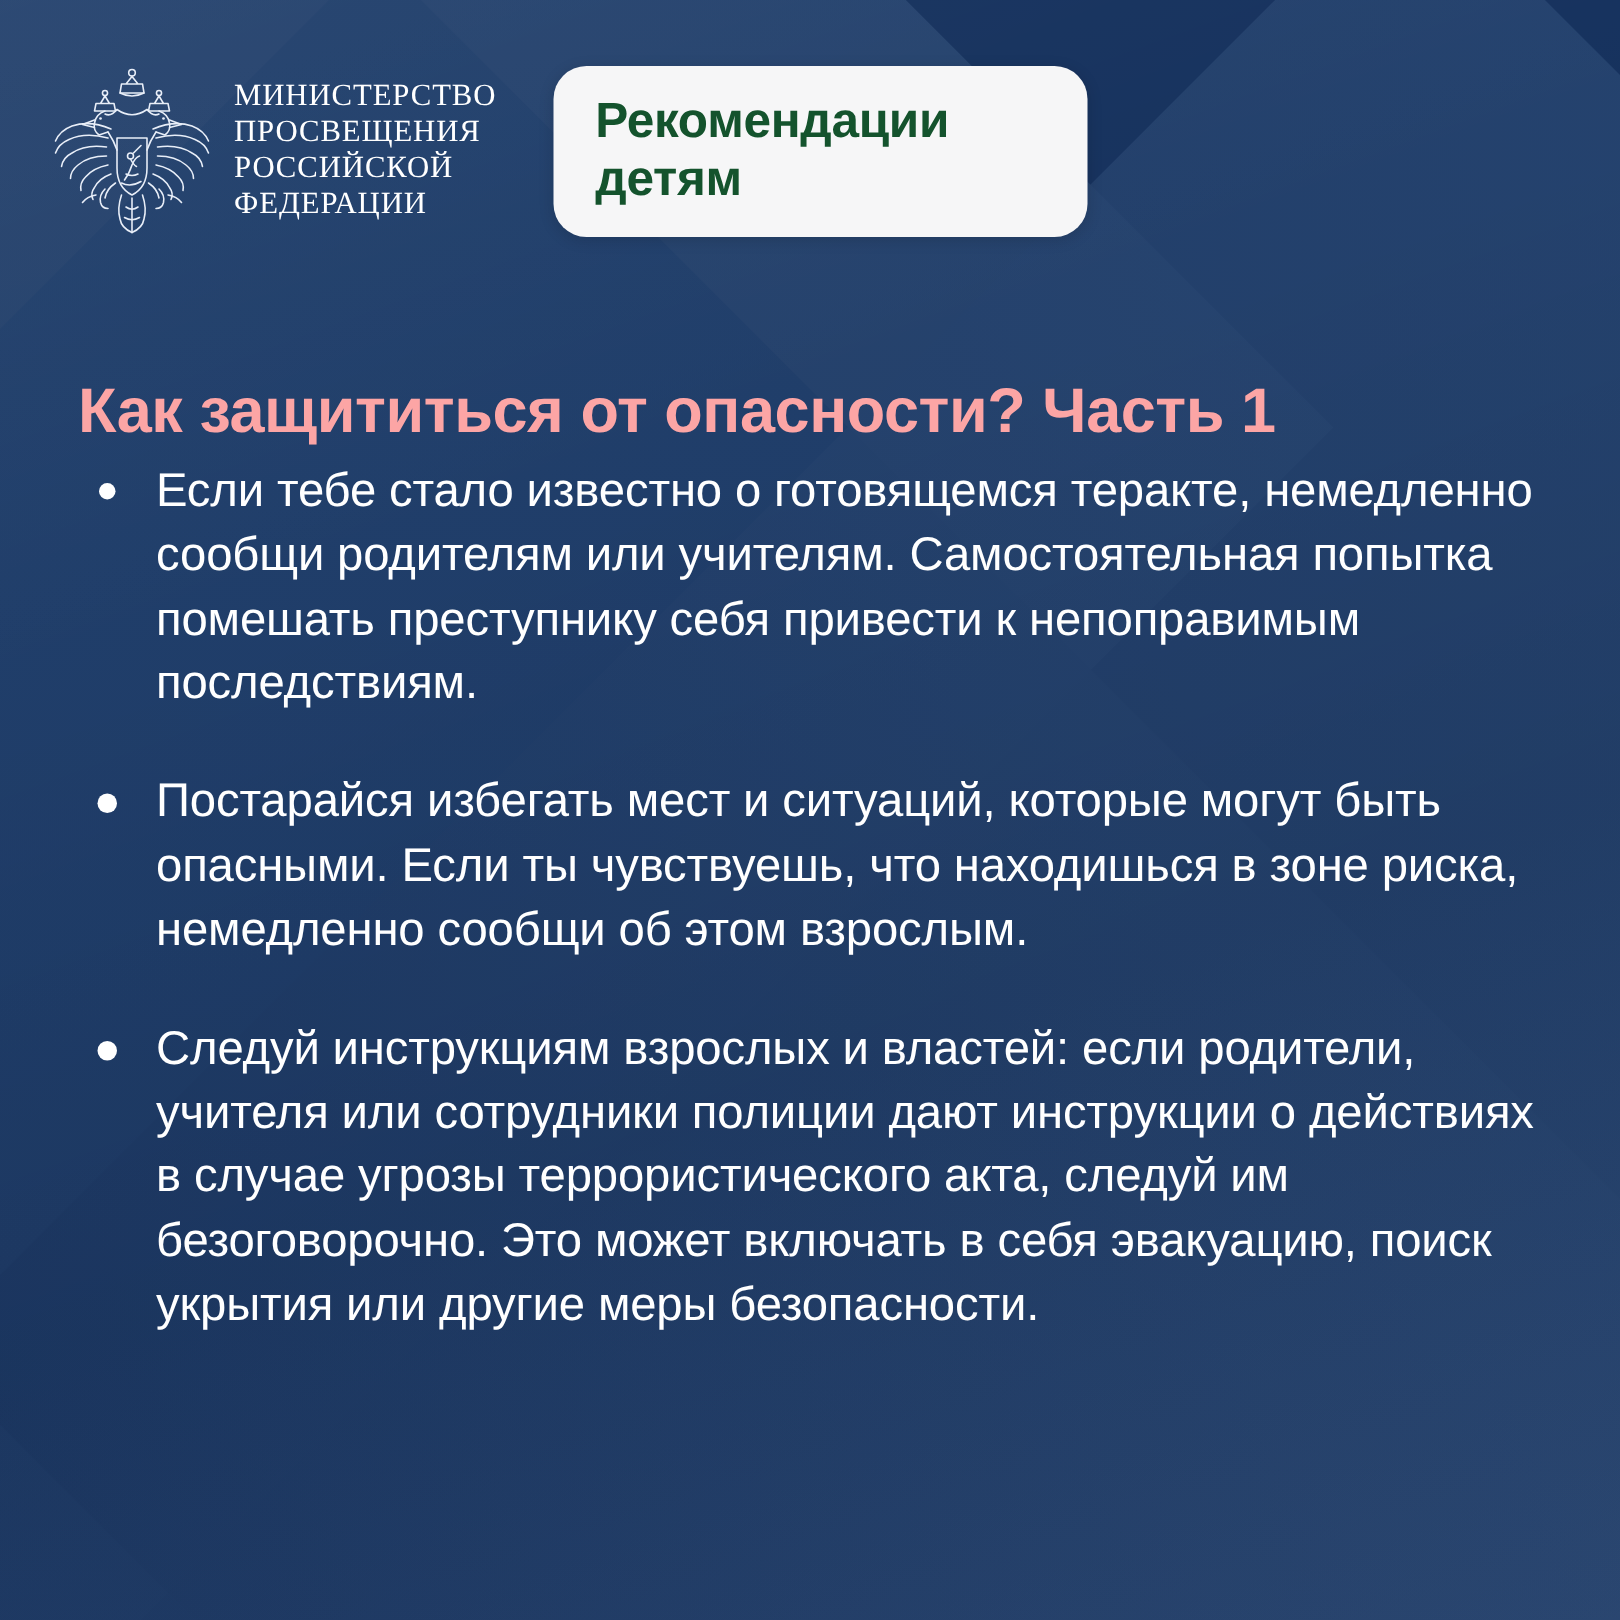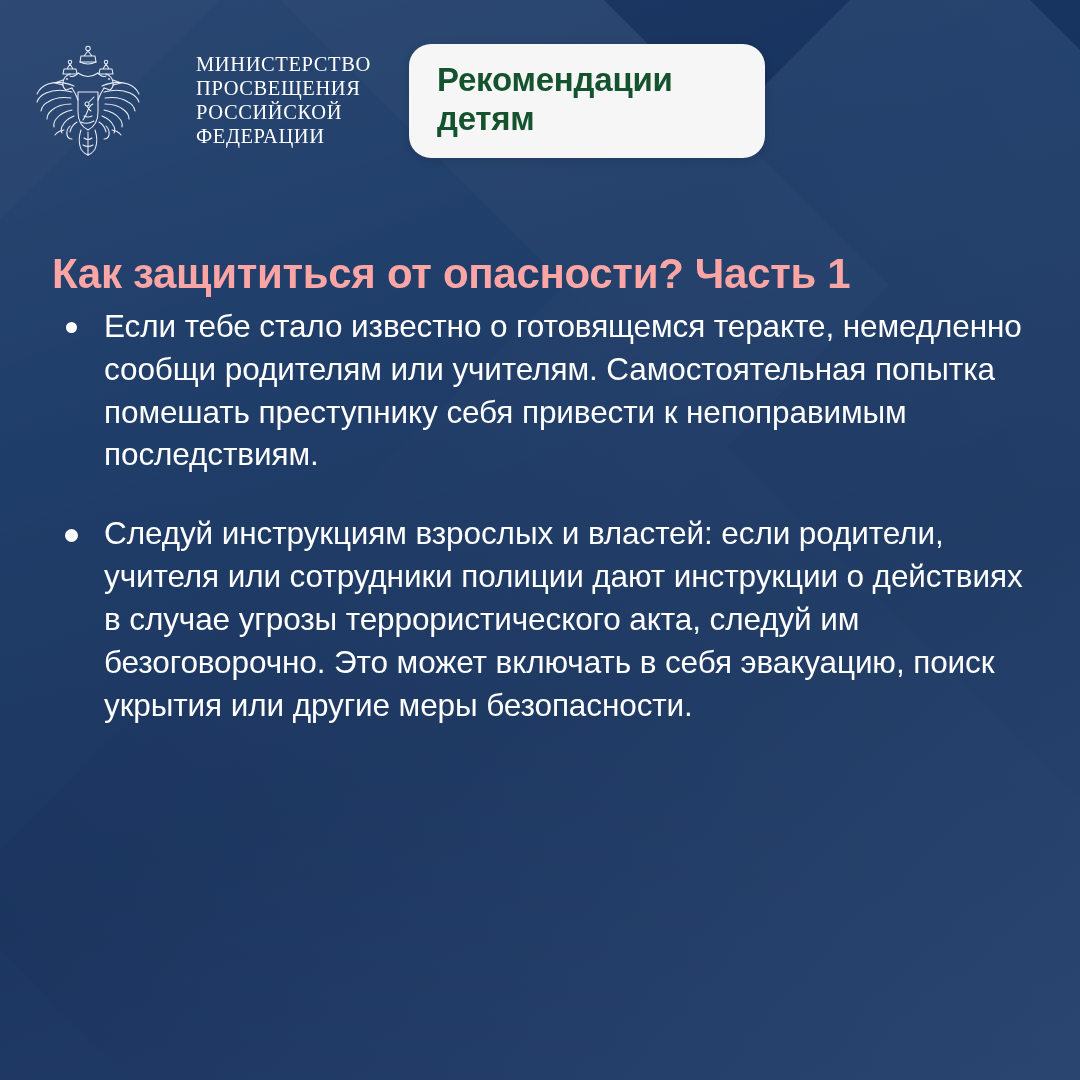--- a/index.html
+++ b/index.html
@@ -97,21 +97,21 @@
 
   .brand-text {
     color: #ffffff;
     font-family: "Liberation Serif", "DejaVu Serif", serif;
     font-size: 20.5px;
     line-height: 1.17;
     letter-spacing: 0.6px;
     text-transform: uppercase;
     white-space: nowrap;
   }
-  .brand-text div { display: block; margin-left: 40px; }
+  .brand-text div { display: block; }
 
   .badge {
     background: #f6f6f7;
     border-radius: 22px;
     padding: 17px 28px 20px 28px;
     min-width: 300px;
     box-shadow: 0 2px 10px rgba(0,0,0,0.14);
     flex: 0 0 auto;
   }
   .badge-text {
@@ -270,17 +270,21 @@
 
   <h1 class="title">Как защититься от опасности? Часть 1</h1>
 
   <div class="content">
     <div class="bullet-item">
       <span class="bullet-dot"></span>
       <span class="bullet-text"><span>Если тебе стало известно о готовящемся теракте, </span><b>немедленно сообщи родителям или учителям.</b><span> Самостоятельная попытка помешать преступнику себя привести к непоправимым последствиям.</span></span>
     </div>
     <div class="bullet-item lead-bold">
       <span class="bullet-dot"></span>
+      <span class="bullet-text"><b>Постарайся избегать мест и ситуаций, которые могут быть опасными.</b><span> Если ты чувствуешь, что находишься в зоне риска, немедленно сообщи об этом взрослым.</span></span>
+    </div>
+    <div class="bullet-item lead-bold">
+      <span class="bullet-dot"></span>
       <span class="bullet-text"><b>Следуй инструкциям взрослых и властей:</b><span> если родители, учителя или сотрудники полиции дают инструкции о действиях в случае угрозы террористического акта, следуй им безоговорочно. Это может включать в себя эвакуацию, поиск укрытия или другие меры безопасности.</span></span>
     </div>
   </div>
 
 </div>
 
 </body></html>

